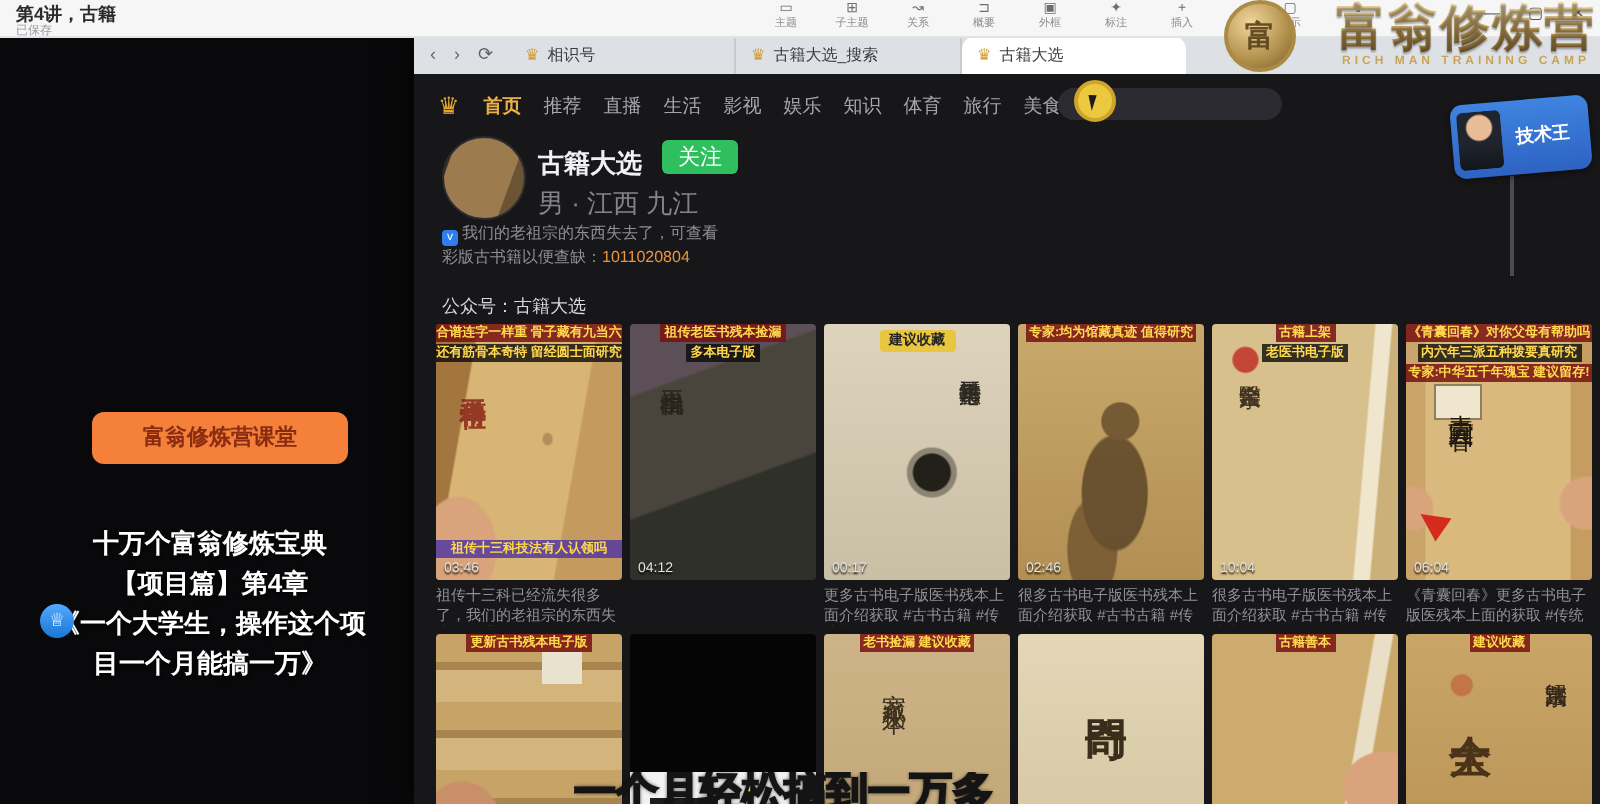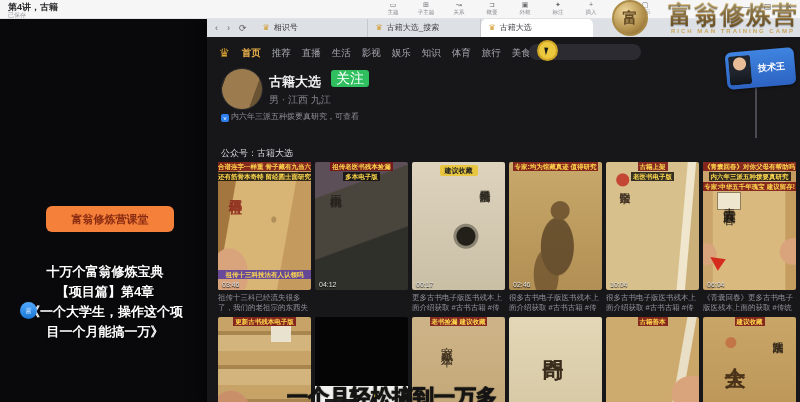--- a/index.html
+++ b/index.html
@@ -67,22 +67,22 @@
   #float-avatar{width:22px;height:29px;border-radius:3px;background:
         radial-gradient(circle at 50% 28%,#e8bc97 0 6px,transparent 7px),
         linear-gradient(#20242c 55%,#11151c);}
   #float-label{flex:1;text-align:center;color:#fff;font-weight:bold;font-size:9px;}
   #banner-pole{position:absolute;left:548px;top:51px;width:2px;height:50px;background:#4a4a50;z-index:39;}
   
   #avatar{position:absolute;left:14px;top:31px;width:40px;height:40px;border-radius:50%;
           background:linear-gradient(110deg,#3c342a 12%,#9c7b4e 13% 75%,#6b5434 76%);border:1px solid #2c2c30;}
   #profile-name{position:absolute;left:62px;top:36px;font-size:13px;font-weight:bold;color:#f1f1f4;}
   #follow-btn{position:absolute;left:124px;top:33px;width:38px;height:17px;background:#2fbf5f;border-radius:3px;
-              color:#fff;font-size:14px;display:flex;align-items:center;justify-content:center;}
-  #profile-meta{position:absolute;left:62px;top:56px;font-size:10px;color:#83838b;}
+              color:#fff;font-size:11px;display:flex;align-items:center;justify-content:center;}
+  #profile-meta{position:absolute;left:62px;top:56px;font-size:13px;color:#83838b;}
   #bio{position:absolute;left:14px;top:74px;width:172px;font-size:8px;line-height:11px;color:#8e8e96;}
   #bio .vchip{display:inline-block;width:8px;height:8px;border-radius:2px;background:#2d7ff0;color:#fff;
               font-size:6px;line-height:8px;text-align:center;margin-right:2px;vertical-align:-1px;}
   #bio .hl{color:#e8963f;}
   #account-line{position:absolute;left:14px;top:110px;font-size:9px;color:#d8d8dd;}
   #friends-line{position:absolute;left:14px;top:124px;font-size:8px;color:#7e7e86;}
   
   .card{position:absolute;width:93px;}
   .thumb{position:relative;width:93px;height:128px;border-radius:2px;overflow:hidden;background:#2a2a2e;}
   .caption{margin-top:3px;font-size:7.5px;line-height:9.5px;color:#90909a;height:20px;overflow:hidden;}
@@ -270,21 +270,22 @@
         <div id="float-avatar"></div>
         <div id="float-label">技术王</div>
       </div>
       <div id="banner-pole"></div>
 
       <div id="avatar"></div>
       <div id="profile-name">古籍大选</div>
       <div id="follow-btn">关注</div>
       <div id="profile-meta">男 · 江西 九江</div>
       <div id="bio">
-        <div><span class="vchip">v</span><span>内六年三派五种拨要真研究，可查看</span></div>
+        <div><span class="vchip">v</span><span>我们的老祖宗的东西失去了，可查看</span></div>
+        <div><span>彩版古书籍以便查缺：</span><span class="hl">1011020804</span></div>
       </div>
       <div id="account-line">公众号：古籍大选</div>
       <div id="friends-line">12个朋友关注</div>
 
       <div id="grid">
           <div class="card" style="left: 11px; top: 125px;">
             <div class="thumb t1">
               <div class="deco"></div>
               <div class="vtext">祖傳十三科</div>
               <div class="ov-top">

